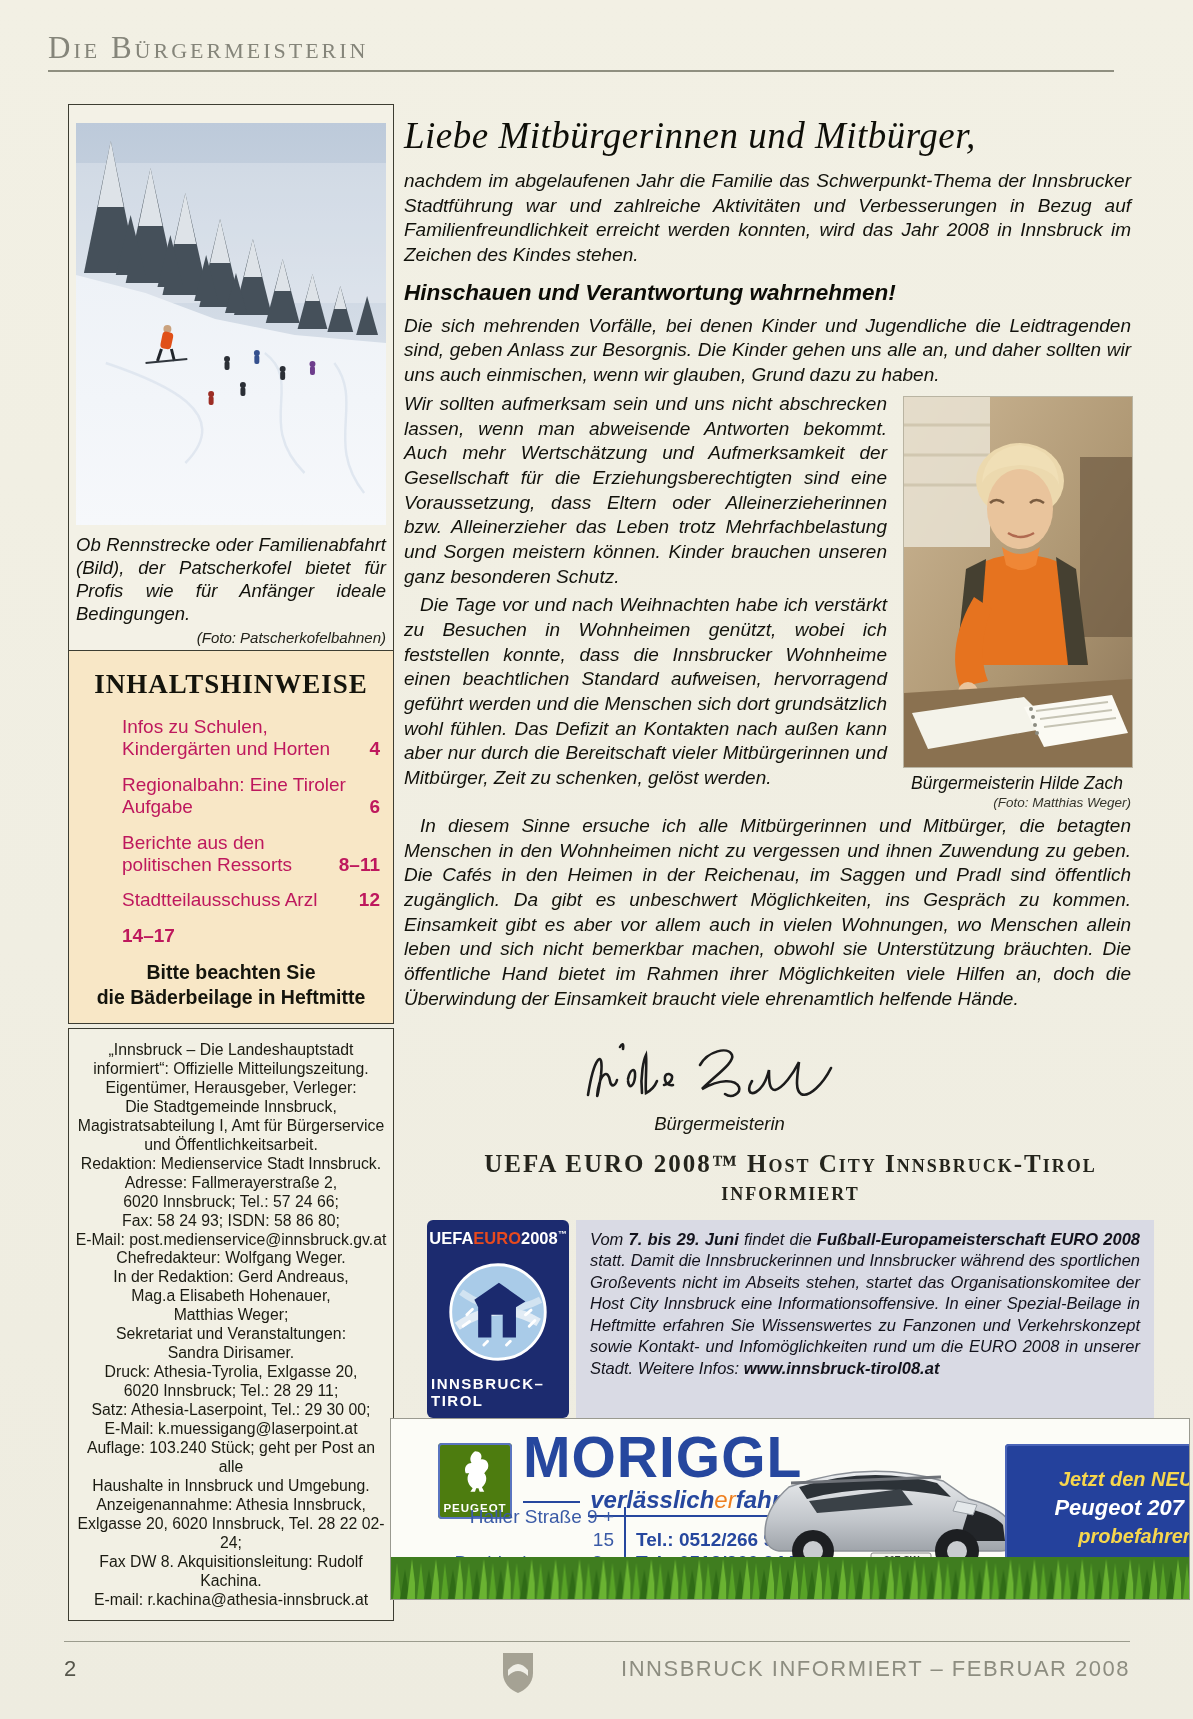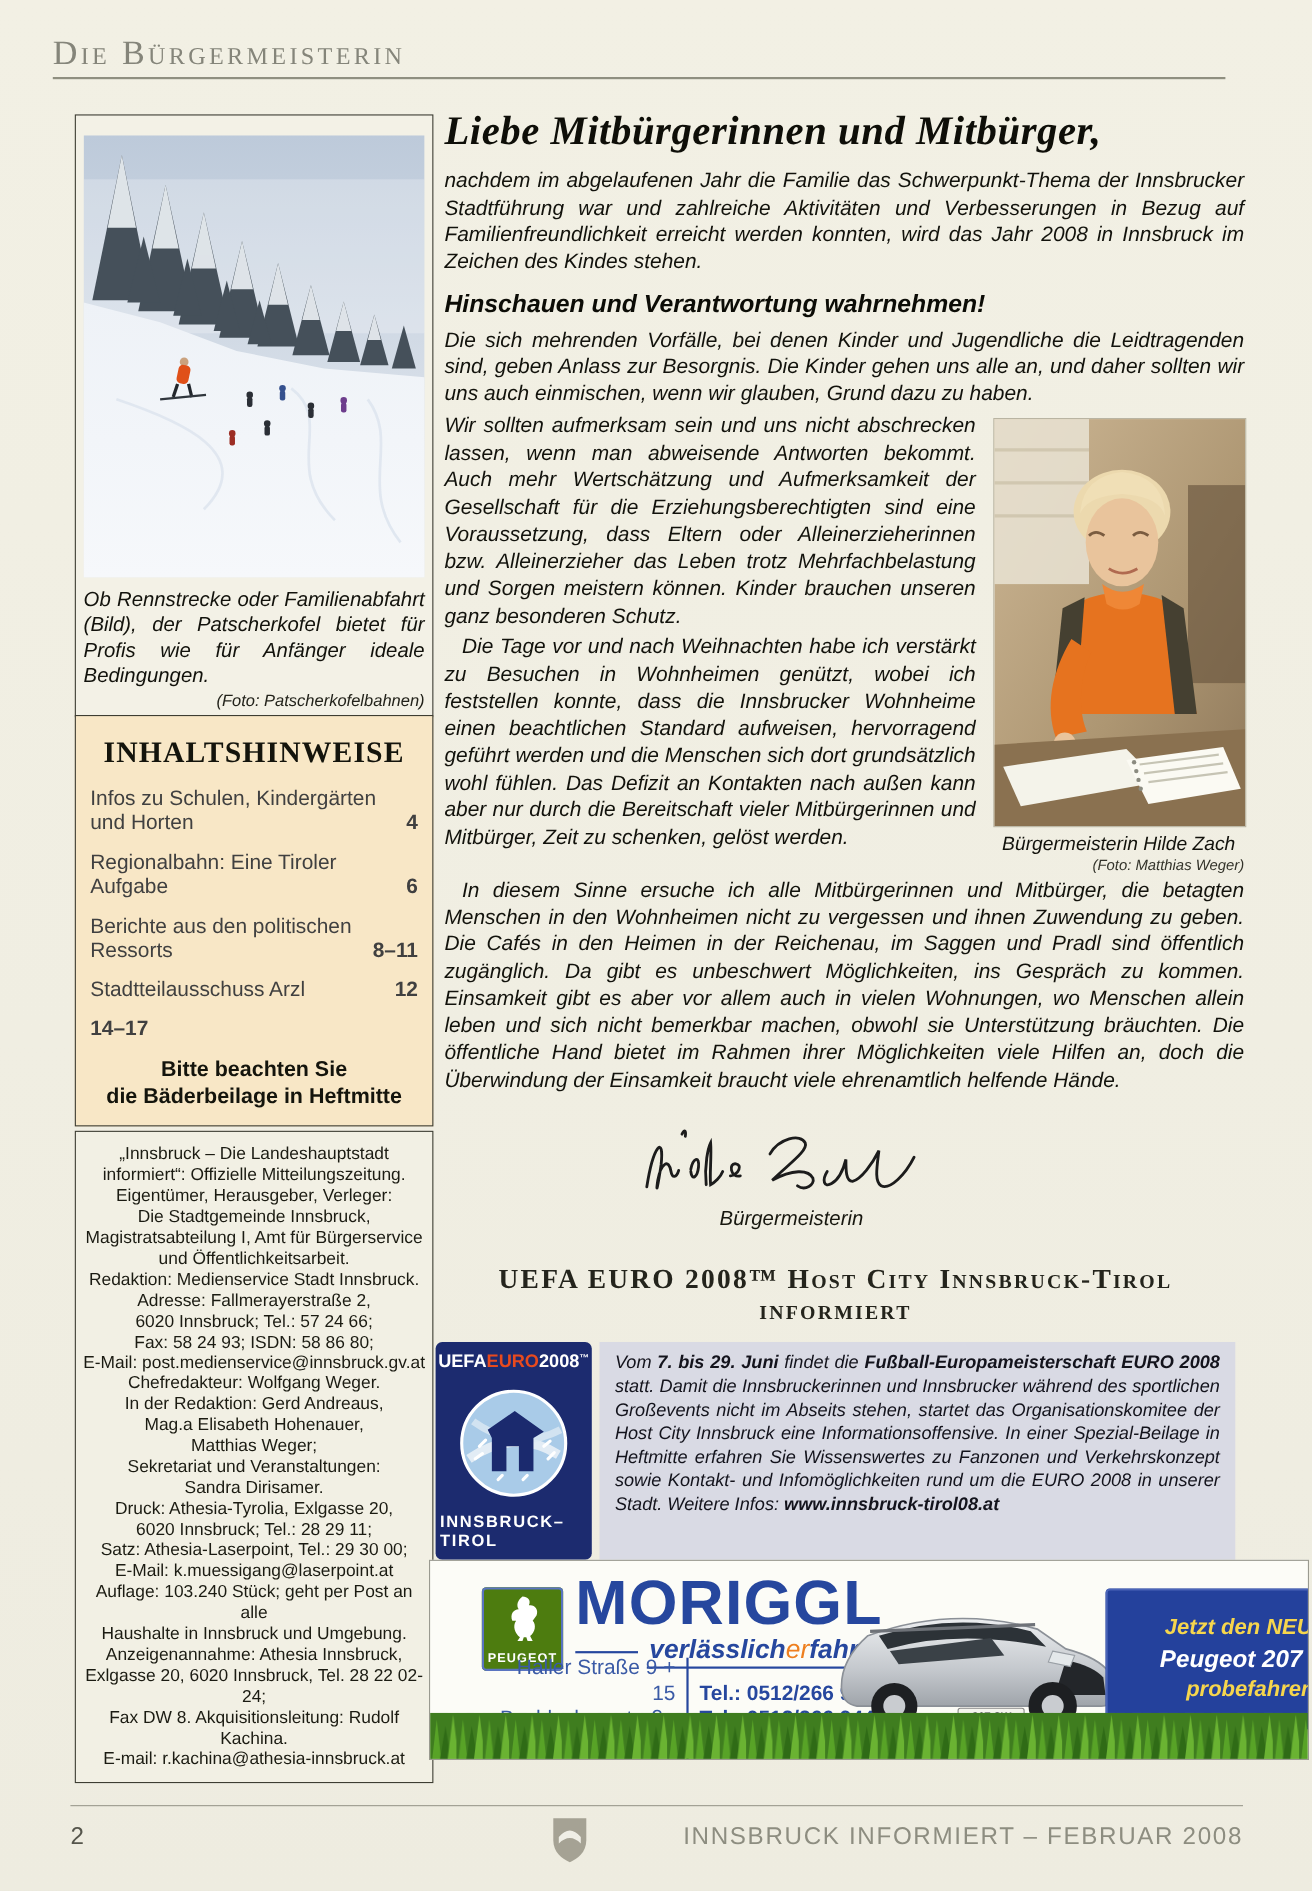--- a/index.html
+++ b/index.html
@@ -16,48 +16,48 @@
   .photo-box{position:absolute;left:68px;top:104px;width:326px;box-sizing:border-box;
              border:1.5px solid #3d3d32;background:#f3f1e6;padding:18px 7px 5px;}
   .ski-svg{display:block;width:100%;height:402px;}
   .photo-caption{font-style:italic;font-size:18.5px;line-height:1.25;text-align:justify;margin-top:8px;color:#12120c;}
   .photo-credit{font-style:italic;font-size:15px;text-align:right;margin-top:3px;color:#22221a;}
 
   .toc-box{position:absolute;left:68px;top:650px;width:326px;box-sizing:border-box;min-height:358px;
            background:#f8e7c6;border:1.5px solid #3d3d32;padding:18px 13px 14px;}
   .toc-title{font-family:"Liberation Serif",serif;font-weight:bold;font-size:27px;letter-spacing:1px;
              text-align:center;margin:0 0 16px;color:#14140c;}
-  .toc-item{display:flex;align-items:flex-end;gap:10px;font-size:19px;line-height:1.18;margin-bottom:13px;color:#404040;}
+  .toc-item{display:flex;align-items:flex-end;gap:10px;font-size:19px;line-height:1.18;margin-bottom:13px;color:#be185d;margin-left:40px;}
   .toc-label{flex:1;}
   .toc-pages{font-weight:bold;white-space:nowrap;}
   .toc-note{font-weight:bold;text-align:center;font-size:19.5px;line-height:1.25;margin-top:6px;color:#14140c;}
 
   .impressum-box{position:absolute;left:68px;top:1028px;width:326px;box-sizing:border-box;
                  border:1.5px solid #3d3d32;background:#f2f0e4;padding:12px 4px 10px;text-align:center;}
   .imp-title{font-family:"Liberation Serif",serif;font-weight:bold;font-size:28px;letter-spacing:1px;margin:0 0 7px;color:#14140c;}
   .imp-line{font-size:15.8px;line-height:1.2;color:#1b1b12;}
 
   
   .article{position:absolute;left:404px;top:98px;width:727px;}
-  .art-title{margin:0 0 12px;font-family:"Liberation Serif",serif;font-style:italic;font-weight:bold;
+  .art-title{margin:16px 0 12px;font-family:"Liberation Serif",serif;font-style:italic;font-weight:normal;
              font-size:37px;letter-spacing:.5px;color:#0e0e08;}
   .art-para,.art-intro{font-style:italic;font-size:19px;line-height:1.3;text-align:justify;margin:0 0 4px;color:#12120c;}
   .art-subhead{font-style:italic;font-weight:bold;font-size:22.5px;margin:12px 0 8px;color:#0c0c06;}
   .indent{text-indent:16px;}
   .clear{clear:both;}
   .zach-fig{float:right;width:228px;margin:4px 0 4px 16px;}
   .zach-svg{display:block;width:228px;height:370px;border:1px solid #b9b4a2;}
   .zach-caption{font-style:italic;font-size:17.5px;text-align:center;margin-top:5px;color:#12120c;}
   .zach-credit{font-style:italic;font-size:13.5px;text-align:right;color:#33332a;margin-top:1px;}
   .sig-block{margin:22px auto 0;width:340px;transform:translateX(-48px);text-align:center;}
   .sig-svg{display:block;width:300px;height:80px;margin:0 auto;}
   .sig-role{font-style:italic;font-size:18.5px;text-align:center;transform:translateX(-48px);color:#17170f;}
 
   
-  .euro{position:absolute;left:396px;top:1150px;width:727px;}
+  .euro{position:absolute;left:427px;top:1150px;width:727px;}
   .euro-head{font-family:"Liberation Serif",serif;font-variant:small-caps;font-size:25px;letter-spacing:2px;
              text-align:center;margin:0 0 14px;color:#24241c;}
   .euro-box{display:flex;align-items:stretch;}
   .euro-logo{width:142px;min-height:198px;box-sizing:border-box;background:#1c2b6f;border-radius:6px;
              display:flex;flex-direction:column;align-items:center;justify-content:space-between;padding:9px 4px;}
   .euro-logo-top{font-weight:bold;font-size:16.5px;letter-spacing:0;white-space:nowrap;color:#fff;}
   .euro-logo-top .red{color:#e84a1e;}
   .euro-logo-top .tm{font-size:9px;vertical-align:top;}
   .euro-logo-bottom{font-weight:bold;font-size:15px;letter-spacing:1.5px;color:#fff;}
   .euro-text{flex:1;margin-left:7px;background:#d9dae4;padding:9px 14px 8px;box-sizing:border-box;

